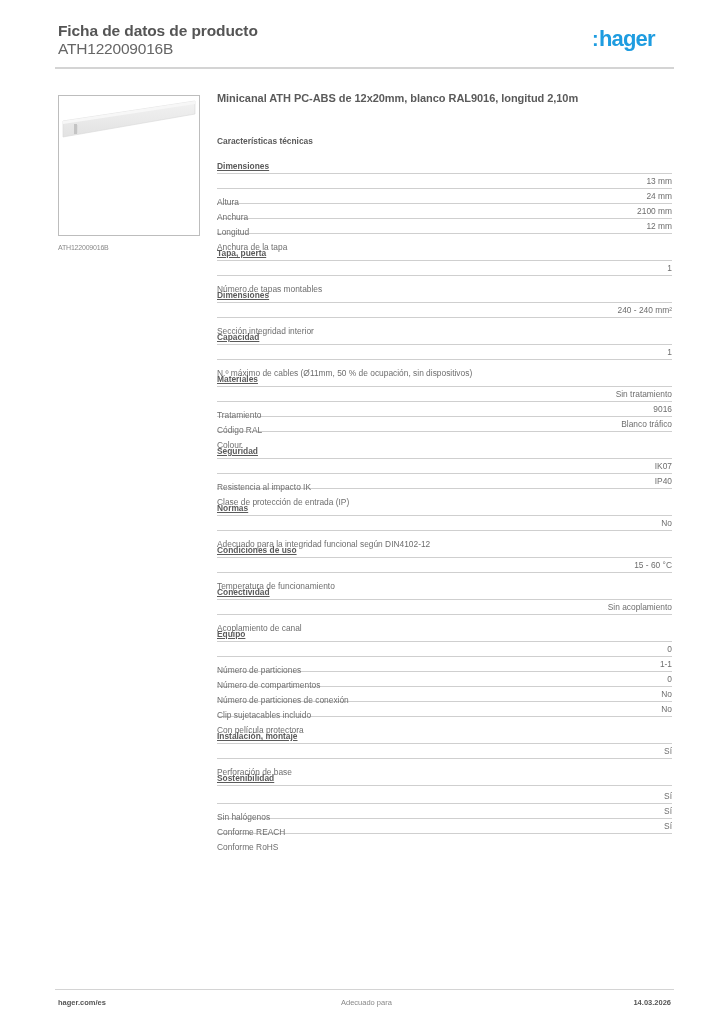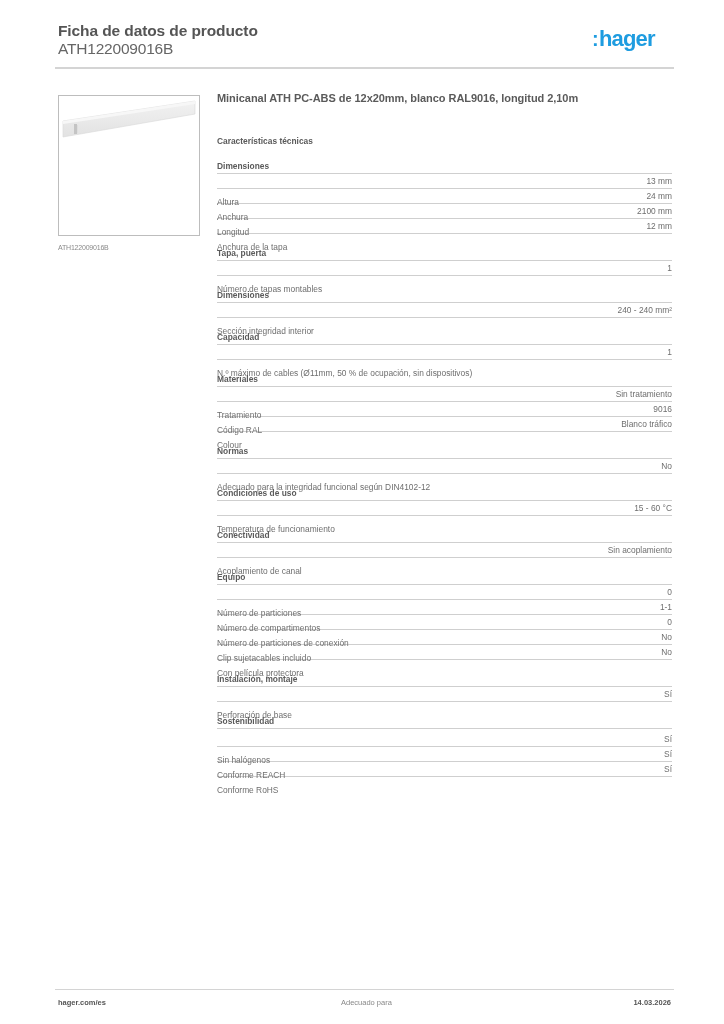--- a/index.html
+++ b/index.html
@@ -43,20 +43,21 @@
     .char-title {
       margin-top: 31px;
       font-size: 8.4px; font-weight: bold; color: #5a5a5a; height: 12px; line-height: 12px;
     }
     .section { margin-top: 13px; }
     .section:first-of-type { margin-top: 13px; }
     .sec-head {
       font-size: 8.4px; font-weight: bold; color: #5a5a5a;
       height: 12px; line-height: 12px; border-bottom: 1px solid #cfcfcf;
       padding-bottom: 1px;
+      text-decoration: underline;
     }
     .sec-head.gap { margin-bottom: 3px; }
     .row {
       display: flex; justify-content: space-between; align-items: center;
       height: 14px; line-height: 14px; border-bottom: 1px solid #cfcfcf;
       font-size: 8.4px; color: #6e6e6e;
     }
     .row .v { text-align: right; white-space: nowrap; }
     .row .k { white-space: nowrap; margin-top: 41px; }
     .footer-rule {
@@ -151,20 +152,31 @@
         <div class="row">
           <span class="k">Código RAL</span>
           <span class="v">9016</span>
         </div>
         <div class="row">
           <span class="k">Colour</span>
           <span class="v">Blanco tráfico</span>
         </div>
       </div>
       <div class="section">
+        <div class="sec-head">Seguridad</div>
+        <div class="row">
+          <span class="k">Resistencia al impacto IK</span>
+          <span class="v">IK07</span>
+        </div>
+        <div class="row">
+          <span class="k">Clase de protección de entrada (IP)</span>
+          <span class="v">IP40</span>
+        </div>
+      </div>
+      <div class="section">
         <div class="sec-head">Normas</div>
         <div class="row">
           <span class="k">Adecuado para la integridad funcional según DIN4102-12</span>
           <span class="v">No</span>
         </div>
       </div>
       <div class="section">
         <div class="sec-head">Condiciones de uso</div>
         <div class="row">
           <span class="k">Temperatura de funcionamiento</span>

